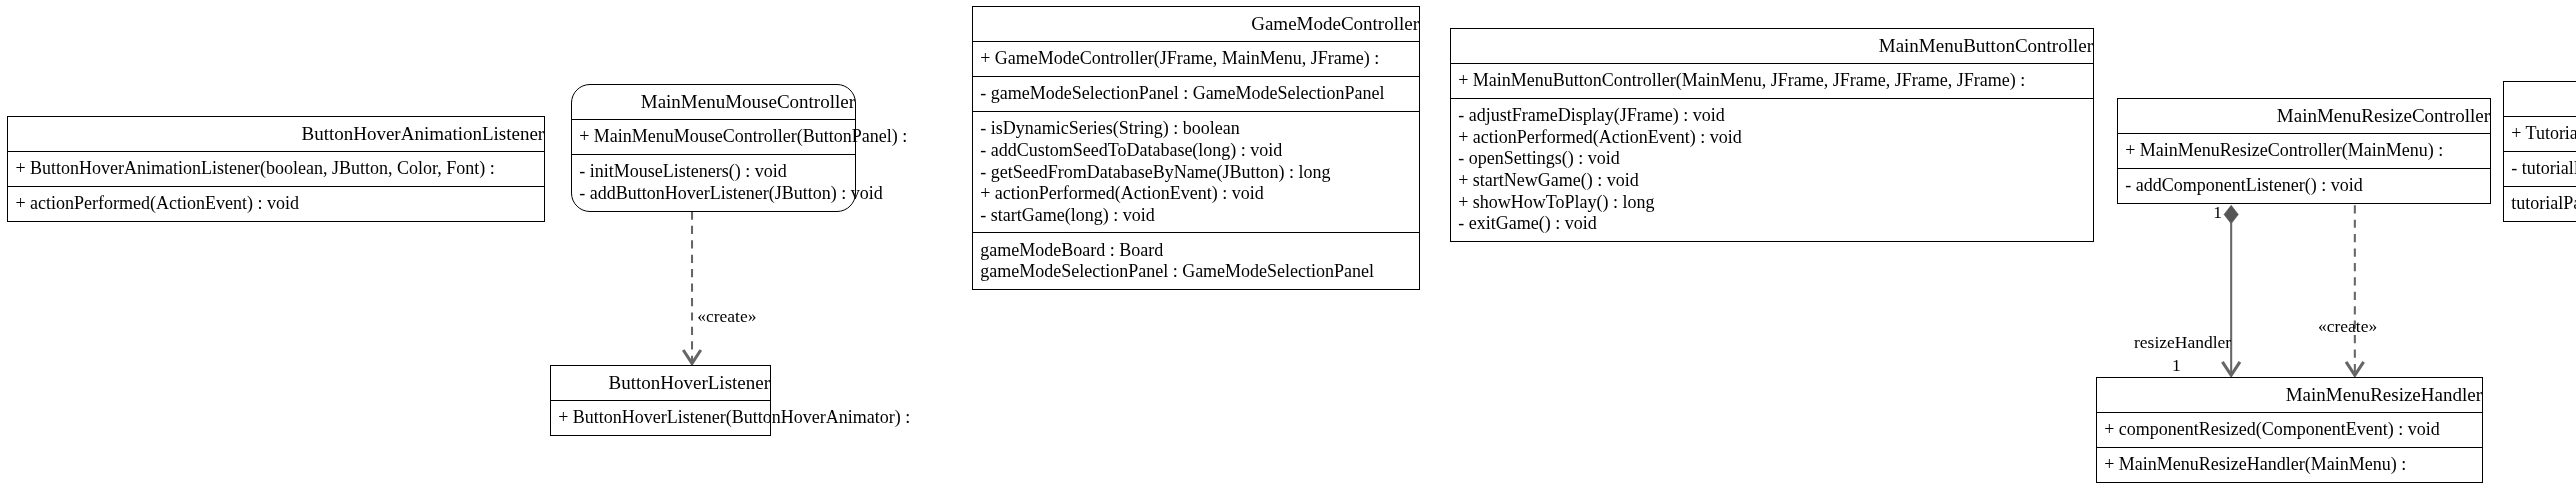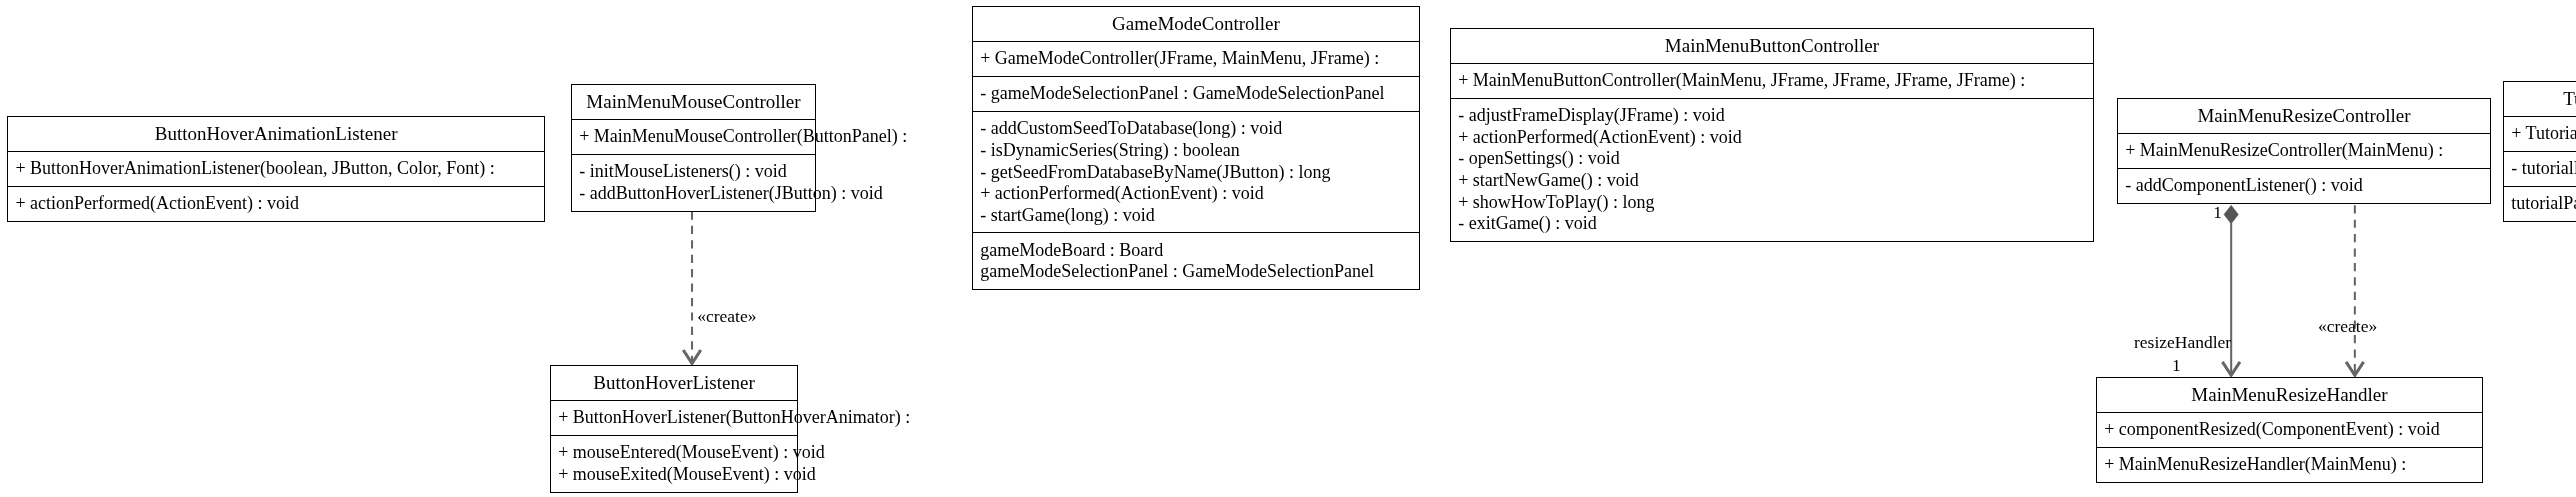--- a/index.html
+++ b/index.html
@@ -24,21 +24,21 @@
   }
   .uml-class {
     position: absolute;
     background: #ffffff;
     border: 1.5px solid #000000;
     box-sizing: border-box;
   }
   .uml-title {
     height: 34px;
     line-height: 34px;
-    text-align: center;
+    text-align: right;
     font-size: 19px;
     white-space: nowrap;
     overflow: hidden;
   }
   .uml-compartment {
     border-top: 1.5px solid #000000;
     padding: 6.2px 7.2px;
   }
   .uml-member {
     font-size: 18px;
@@ -71,41 +71,41 @@
     </svg>
 <div class="uml-class" style="left: 7.2px; top: 85px; width: 538px; margin-top: 31px;">
       <div class="uml-title">ButtonHoverAnimationListener</div>
       <div class="uml-compartment">
         <div class="uml-member">+ ButtonHoverAnimationListener(boolean, JButton, Color, Font) :</div>
       </div>
       <div class="uml-compartment">
         <div class="uml-member">+ actionPerformed(ActionEvent) : void</div>
       </div>
     </div>
-    <div class="uml-class" style="left: 571px; top: 84px; width: 245px;">
+    <div class="uml-class" style="left: 571px; top: 84px; width: 285px; border-radius: 19px;">
       <div class="uml-title">MainMenuMouseController</div>
       <div class="uml-compartment">
         <div class="uml-member">+ MainMenuMouseController(ButtonPanel) :</div>
       </div>
       <div class="uml-compartment">
         <div class="uml-member">- initMouseListeners() : void</div>
         <div class="uml-member">- addButtonHoverListener(JButton) : void</div>
       </div>
     </div>
     <div class="uml-class" style="left: 972px; top: 6.2px; width: 448px;">
       <div class="uml-title">GameModeController</div>
       <div class="uml-compartment">
         <div class="uml-member">+ GameModeController(JFrame, MainMenu, JFrame) :</div>
       </div>
       <div class="uml-compartment">
         <div class="uml-member">- gameModeSelectionPanel : GameModeSelectionPanel</div>
       </div>
       <div class="uml-compartment">
+        <div class="uml-member">- isDynamicSeries(String) : boolean</div>
         <div class="uml-member">- addCustomSeedToDatabase(long) : void</div>
-        <div class="uml-member">- isDynamicSeries(String) : boolean</div>
         <div class="uml-member">- getSeedFromDatabaseByName(JButton) : long</div>
         <div class="uml-member">+ actionPerformed(ActionEvent) : void</div>
         <div class="uml-member">- startGame(long) : void</div>
       </div>
       <div class="uml-compartment">
         <div class="uml-member">gameModeBoard : Board</div>
         <div class="uml-member">gameModeSelectionPanel : GameModeSelectionPanel</div>
       </div>
     </div>
     <div class="uml-class" style="left: 1450px; top: 28px; width: 644px;">
@@ -136,28 +136,24 @@
       <div class="uml-compartment">
         <div class="uml-member">+ TutorialController(MainMenu, JFrame) :</div>
       </div>
       <div class="uml-compartment">
         <div class="uml-member">- tutorialPanel : TutorialPanel</div>
       </div>
       <div class="uml-compartment">
         <div class="uml-member">tutorialPanel : JPanel</div>
       </div>
     </div>
-    <div class="uml-class" style="left: 550px; top: 365px; width: 248px;">
+    <div class="uml-class" style="left: 550px; top: 365px; width: 221px;">
       <div class="uml-title">ButtonHoverListener</div>
       <div class="uml-compartment">
         <div class="uml-member">+ ButtonHoverListener(ButtonHoverAnimator) :</div>
-      </div>
-      <div class="uml-compartment">
-        <div class="uml-member">+ mouseEntered(MouseEvent) : void</div>
-        <div class="uml-member">+ mouseExited(MouseEvent) : void</div>
       </div>
     </div>
     <div class="uml-class" style="left: 2096px; top: 377px; width: 387px;">
       <div class="uml-title">MainMenuResizeHandler</div>
       <div class="uml-compartment">
         <div class="uml-member">+ componentResized(ComponentEvent) : void</div>
       </div>
       <div class="uml-compartment">
         <div class="uml-member">+ MainMenuResizeHandler(MainMenu) :</div>
       </div>

